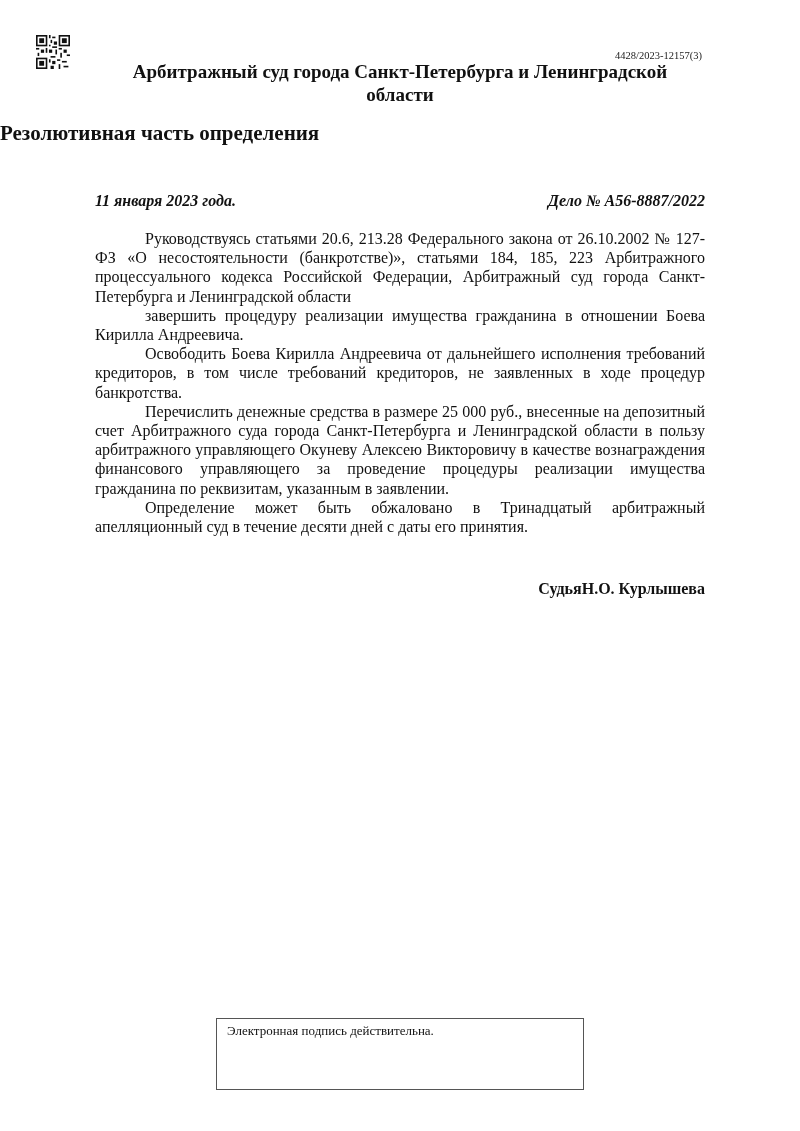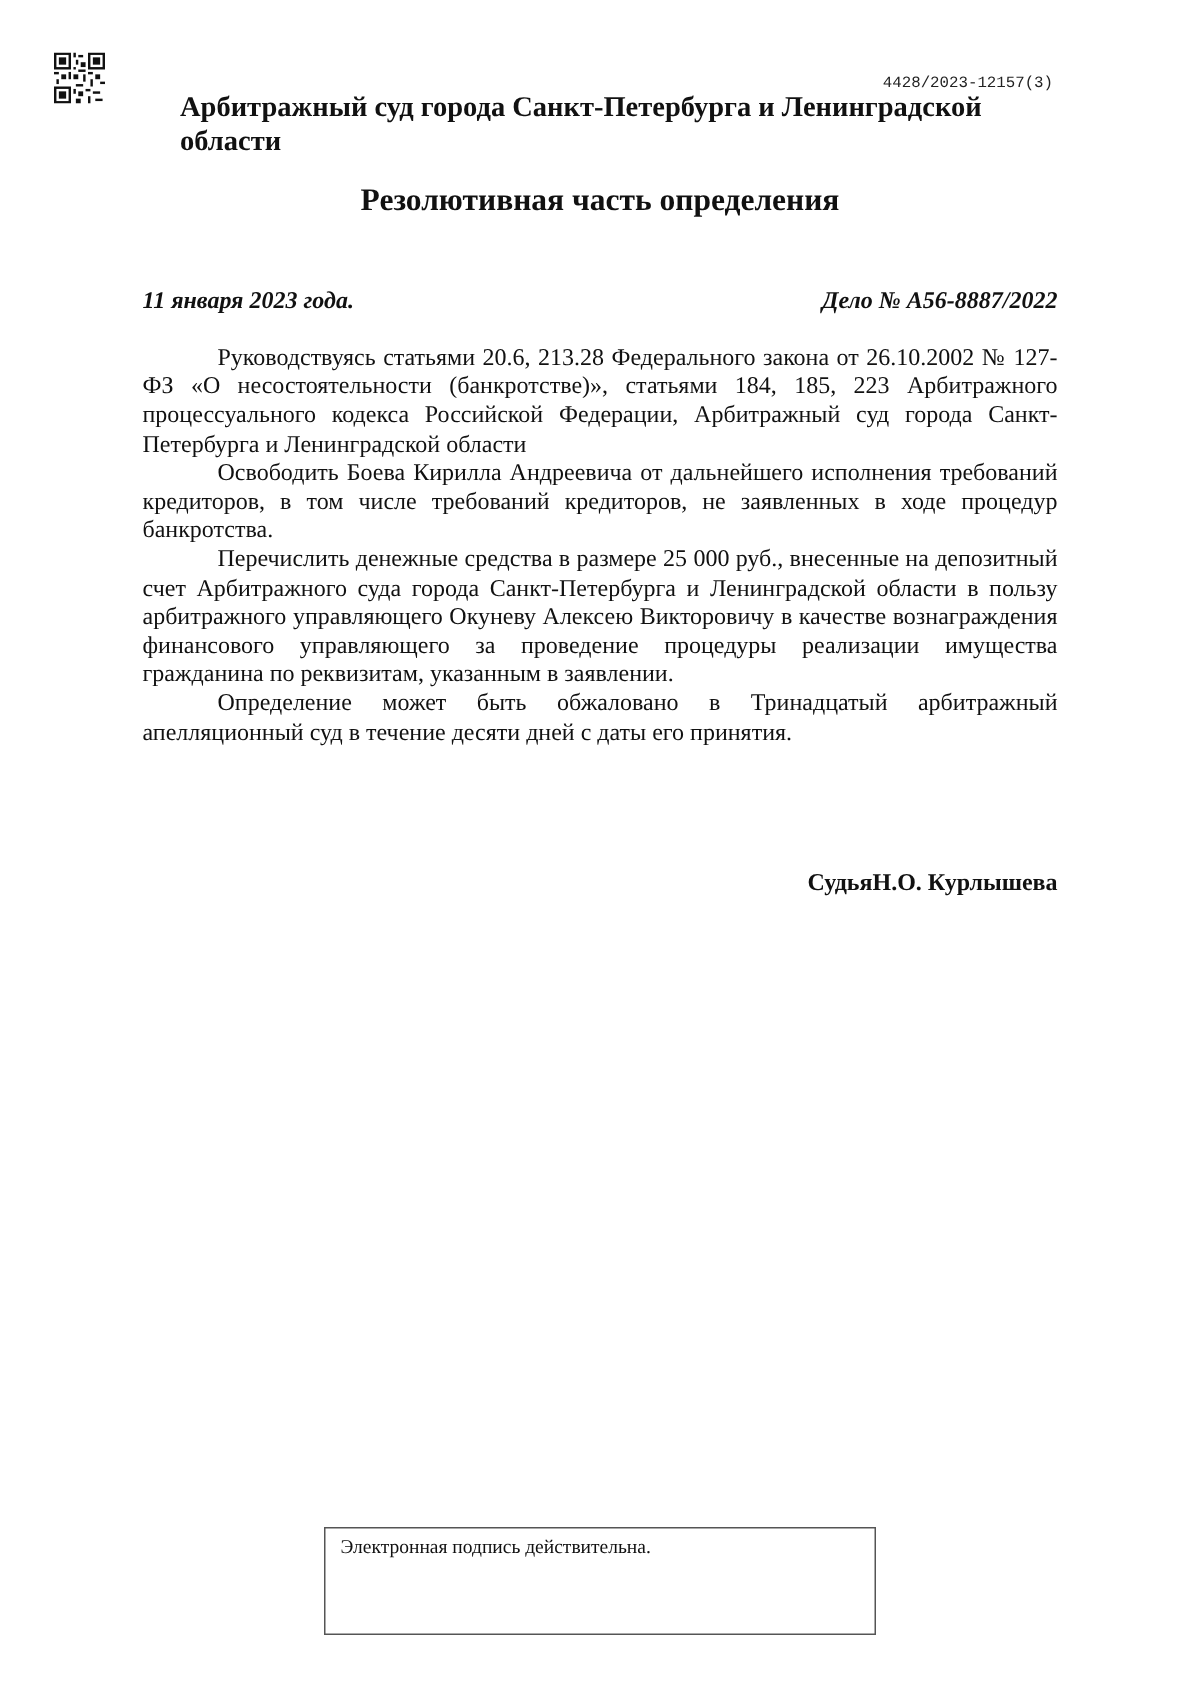--- a/index.html
+++ b/index.html
@@ -1,23 +1,23 @@
 <!DOCTYPE html>
 <html><head>
 <meta charset="utf-8">
 <style>
   html, body { margin: 0; padding: 0; background: #ffffff; }
   body { width: 800px; height: 1131px; position: relative; overflow: hidden;
          font-family: "Liberation Serif", serif; color: #111; }
   .qr { position: absolute; left: 36px; top: 35px; width: 34px; height: 34px; }
-  .docnum { position: absolute; top: 50px; right: 98px; font-family: Liberation Mono, monospace;
+  .docnum { position: absolute; top: 50px; right: 98px; font-family: Liberation Serif, serif;
             font-size: 10.5px; color: #222; }
-  .court { position: absolute; left: 120px; width: 560px; top: 60px; text-align: left;
+  .court { position: absolute; left: 120px; width: 560px; top: 60px; text-align: center;
            font-weight: bold; font-size: 19px; line-height: 23px; }
-  .title { position: absolute; left: 0; width: 800px; top: 121px; text-align: center;
+  .title { position: absolute; left: 0; width: 800px; top: 121px; 
            font-weight: bold; font-size: 21px; }
   .dateline { position: absolute; left: 95px; right: 95px; top: 192px; font-weight: bold;
               font-style: italic; font-size: 16px; display: flex; justify-content: space-between; }
   .body { position: absolute; left: 95px; width: 610px; top: 229px; font-size: 16px; line-height: 19.2px; }
   .body p { margin: 0; text-align: justify; text-indent: 50px; }
   .decided { text-align: center !important; text-indent: 0 !important; font-weight: bold;
              letter-spacing: 3px; margin: 9px 0 6px 0 !important; }
   .sign { position: absolute; left: 95px; right: 95px; top: 580px; font-weight: bold; font-size: 16px;
           display: flex; justify-content: flex-end; }
   .ep-box { position: absolute; left: 216px; top: 1018px; width: 368px; height: 72px;
@@ -73,20 +73,21 @@
 <div class="court">Арбитражный суд города Санкт-Петербурга и Ленинградской области</div>
 <div class="title">Резолютивная часть определения</div>
 
 <div class="dateline">
   <span>11 января 2023 года.</span>
   <span>Дело № А56-8887/2022</span>
 </div>
 
 <div class="body">
   <p>Руководствуясь статьями 20.6, 213.28 Федерального закона от 26.10.2002 № 127-ФЗ «О несостоятельности (банкротстве)», статьями  184, 185, 223 Арбитражного процессуального кодекса Российской Федерации, Арбитражный суд города Санкт-Петербурга и Ленинградской области</p>
+  <p>завершить процедуру реализации имущества гражданина в отношении Боева Кирилла Андреевича.</p>
   <p>Освободить Боева Кирилла Андреевича от дальнейшего исполнения требований кредиторов, в том числе требований кредиторов, не заявленных в ходе процедур банкротства.</p>
   <p>Перечислить денежные средства в размере 25 000 руб., внесенные на депозитный счет Арбитражного суда города Санкт-Петербурга и Ленинградской области в пользу арбитражного управляющего Окуневу Алексею Викторовичу в качестве вознаграждения финансового управляющего за проведение процедуры реализации имущества гражданина по реквизитам, указанным в заявлении.</p>
   <p>Определение может быть обжаловано в Тринадцатый арбитражный апелляционный суд в течение десяти дней с даты его принятия.</p>
 </div>
 
 <div class="sign">
   <span>Судья</span>
   <span>Н.О. Курлышева</span>
 </div>
 

